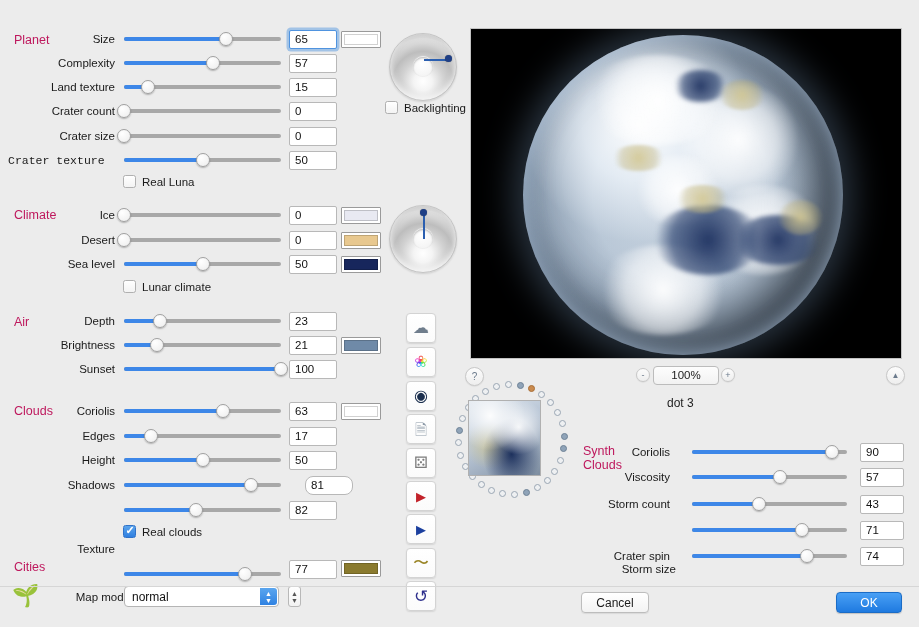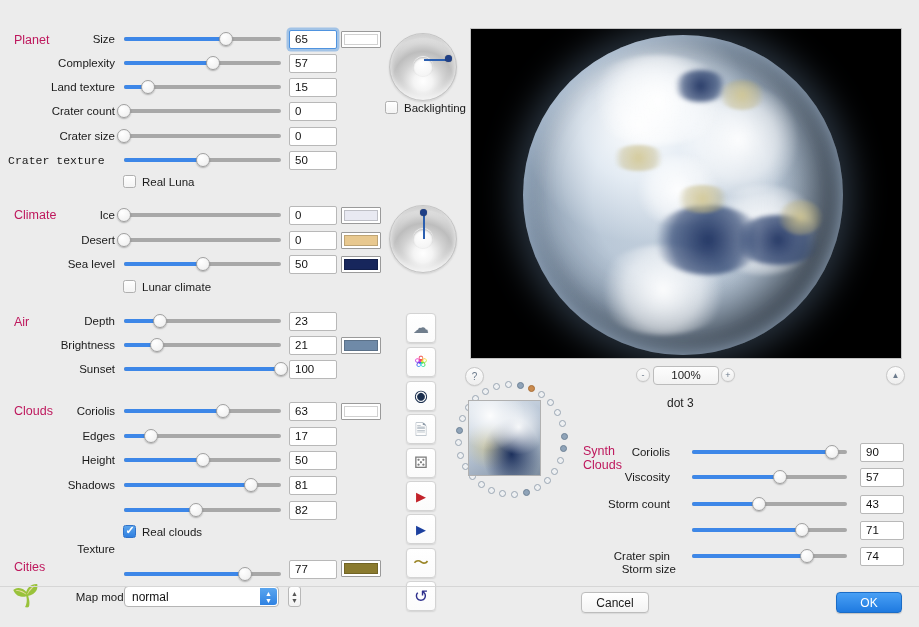--- a/index.html
+++ b/index.html
@@ -411,21 +411,21 @@
         <div class="knob" id="k-x2" style="left: 78.5px;"></div>
     </div>
     <div class="numfield" style="left:289px; top:451px;">50</div>
 
     <div class="row-label" style="left:20px; top:479px; width:95px;">Shadows</div>
     <div class="slider" style="left:124px; top:477px; width:157px;">
       <div class="track"></div>
         <div class="fill" id="f-x3" style="width: 127.17px;"></div>
         <div class="knob" id="k-x3" style="left: 127.17px;"></div>
     </div>
-    <div class="numfield" style="left:289px; top:476px;">81</div>
+    <div class="numfield" style="left:305px; top:476px;border-radius:8px;">81</div>
 
     <div class="row-label" style="left:20px; top:504px; width:95px;margin-top:39px;">Texture</div>
     <div class="slider" style="left:124px; top:502px; width:157px;">
       <div class="track"></div>
         <div class="fill" id="f-x4" style="width: 72.22px;"></div>
         <div class="knob" id="k-x4" style="left: 72.22px;"></div>
     </div>
     <div class="numfield" style="left:289px; top:501px;">82</div>
 
     <div class="chk on" style="left:123px; top:525px;">

